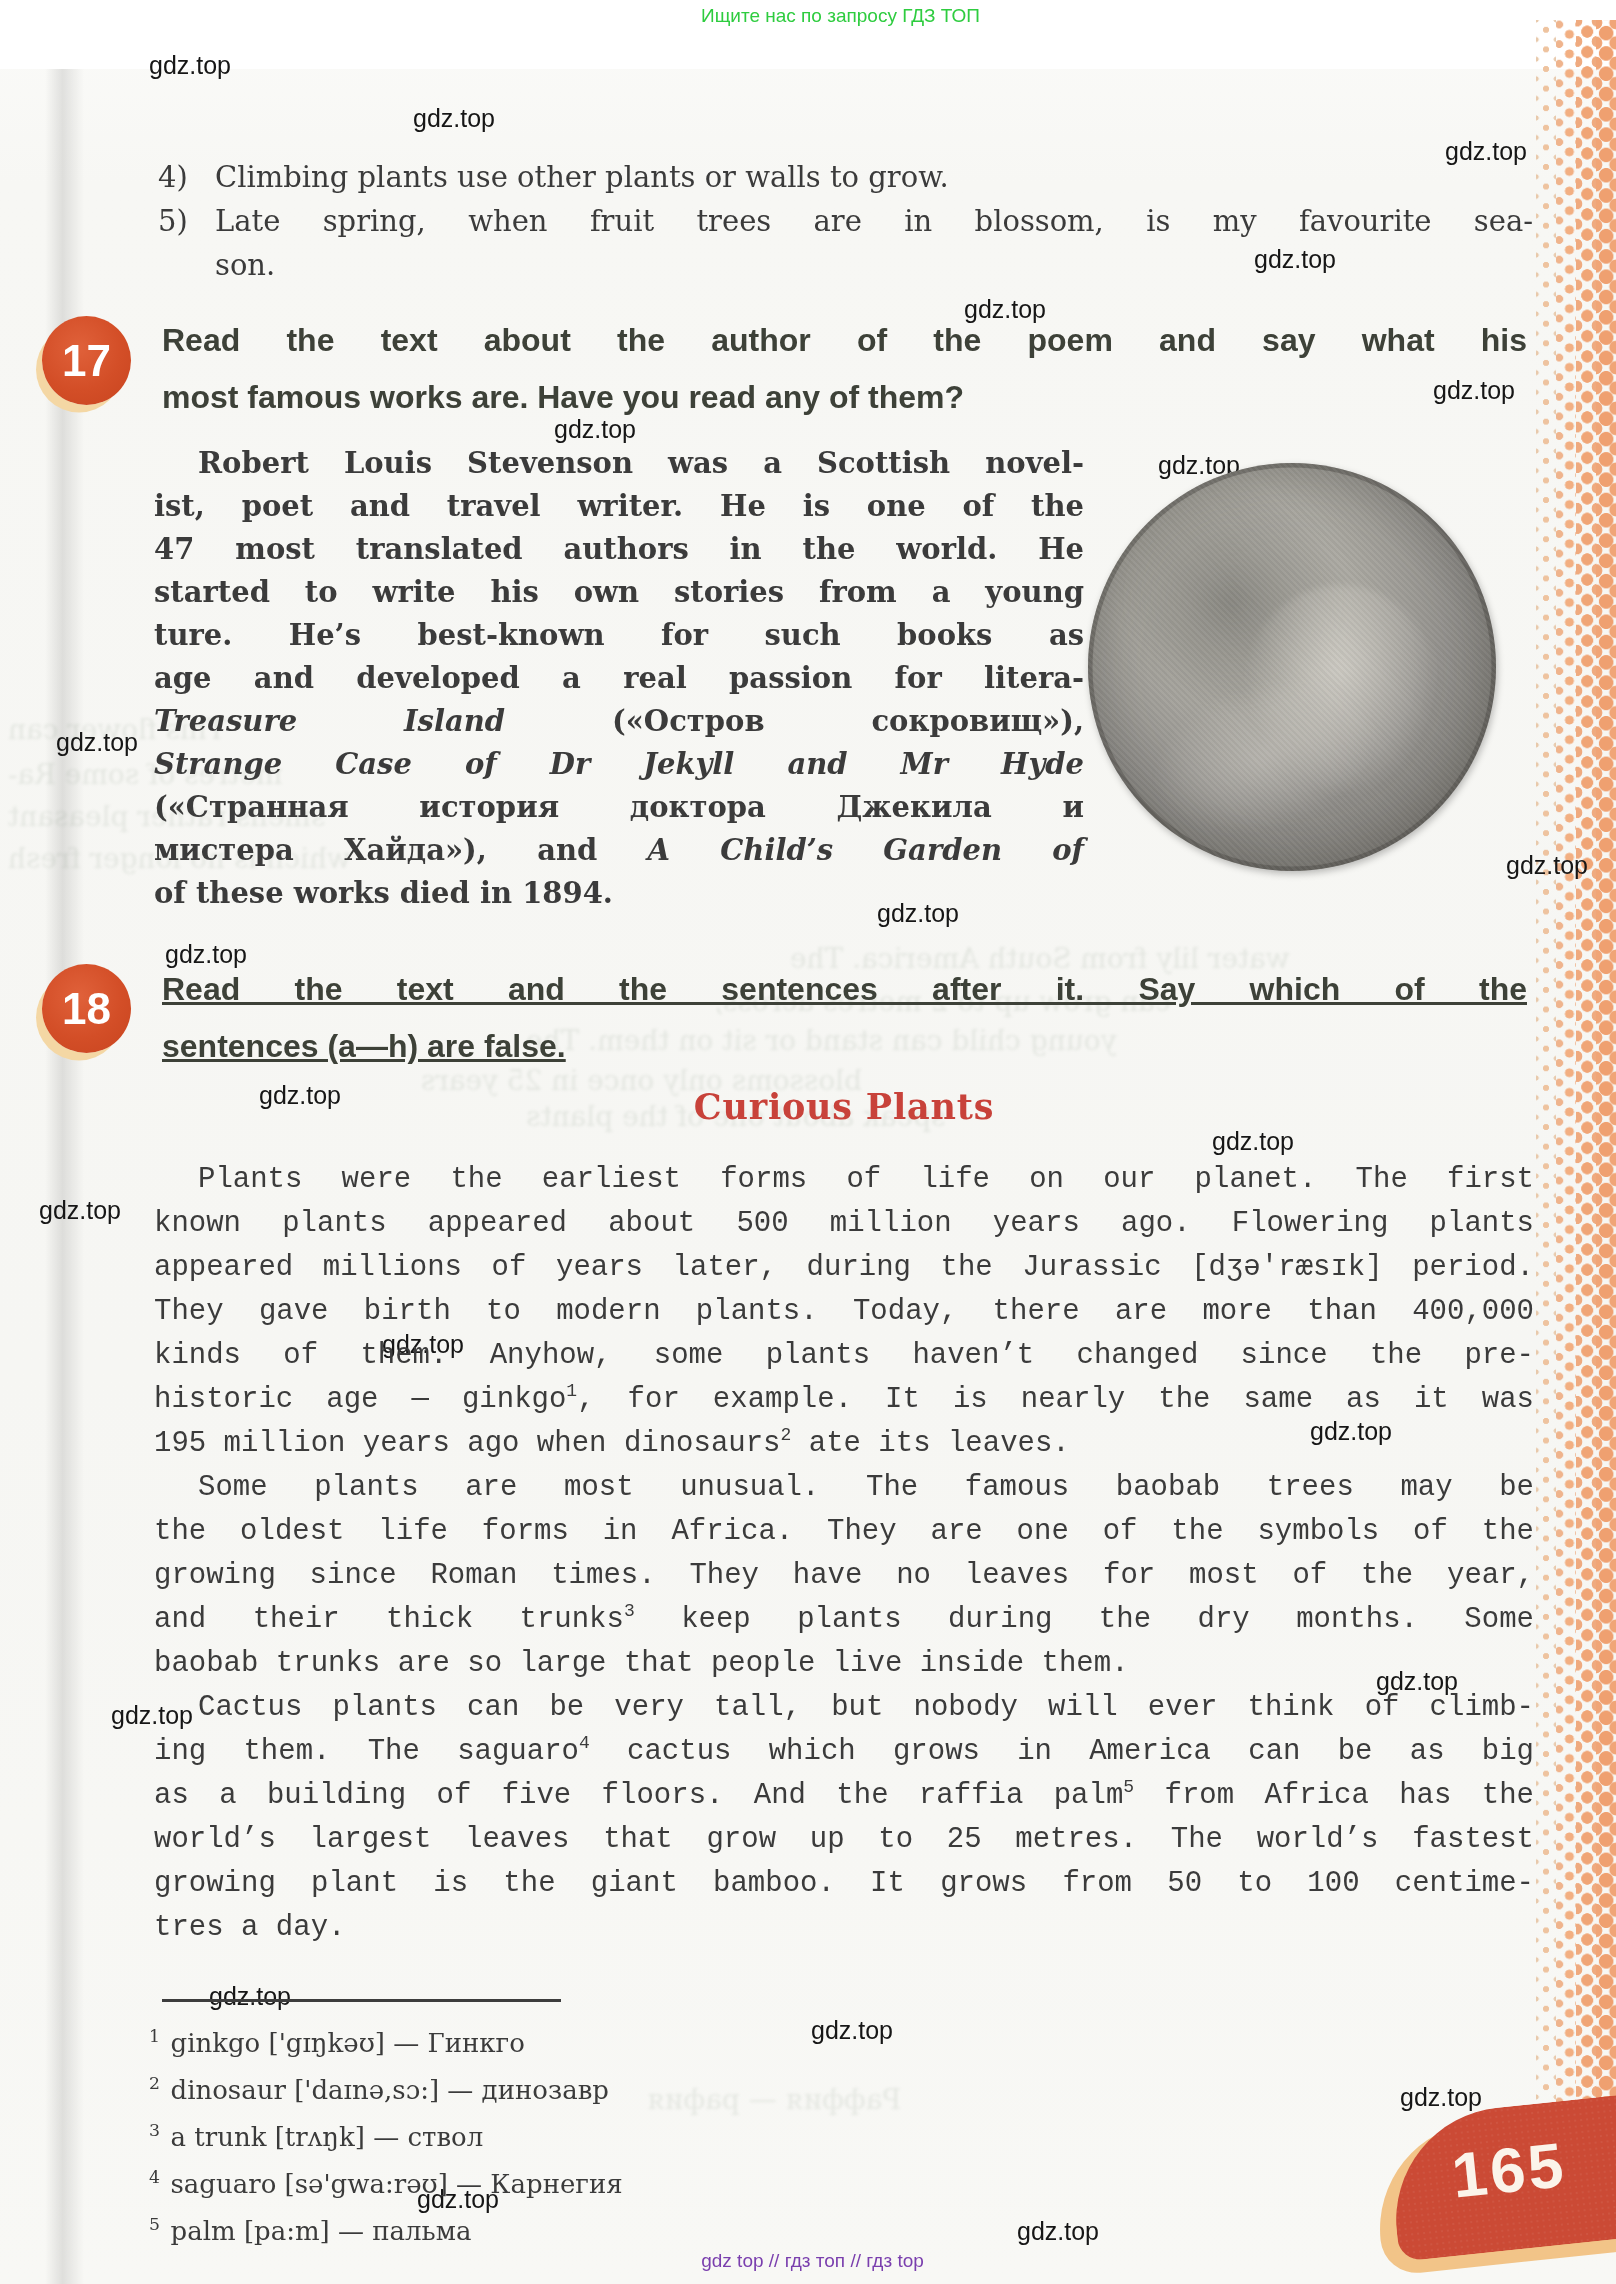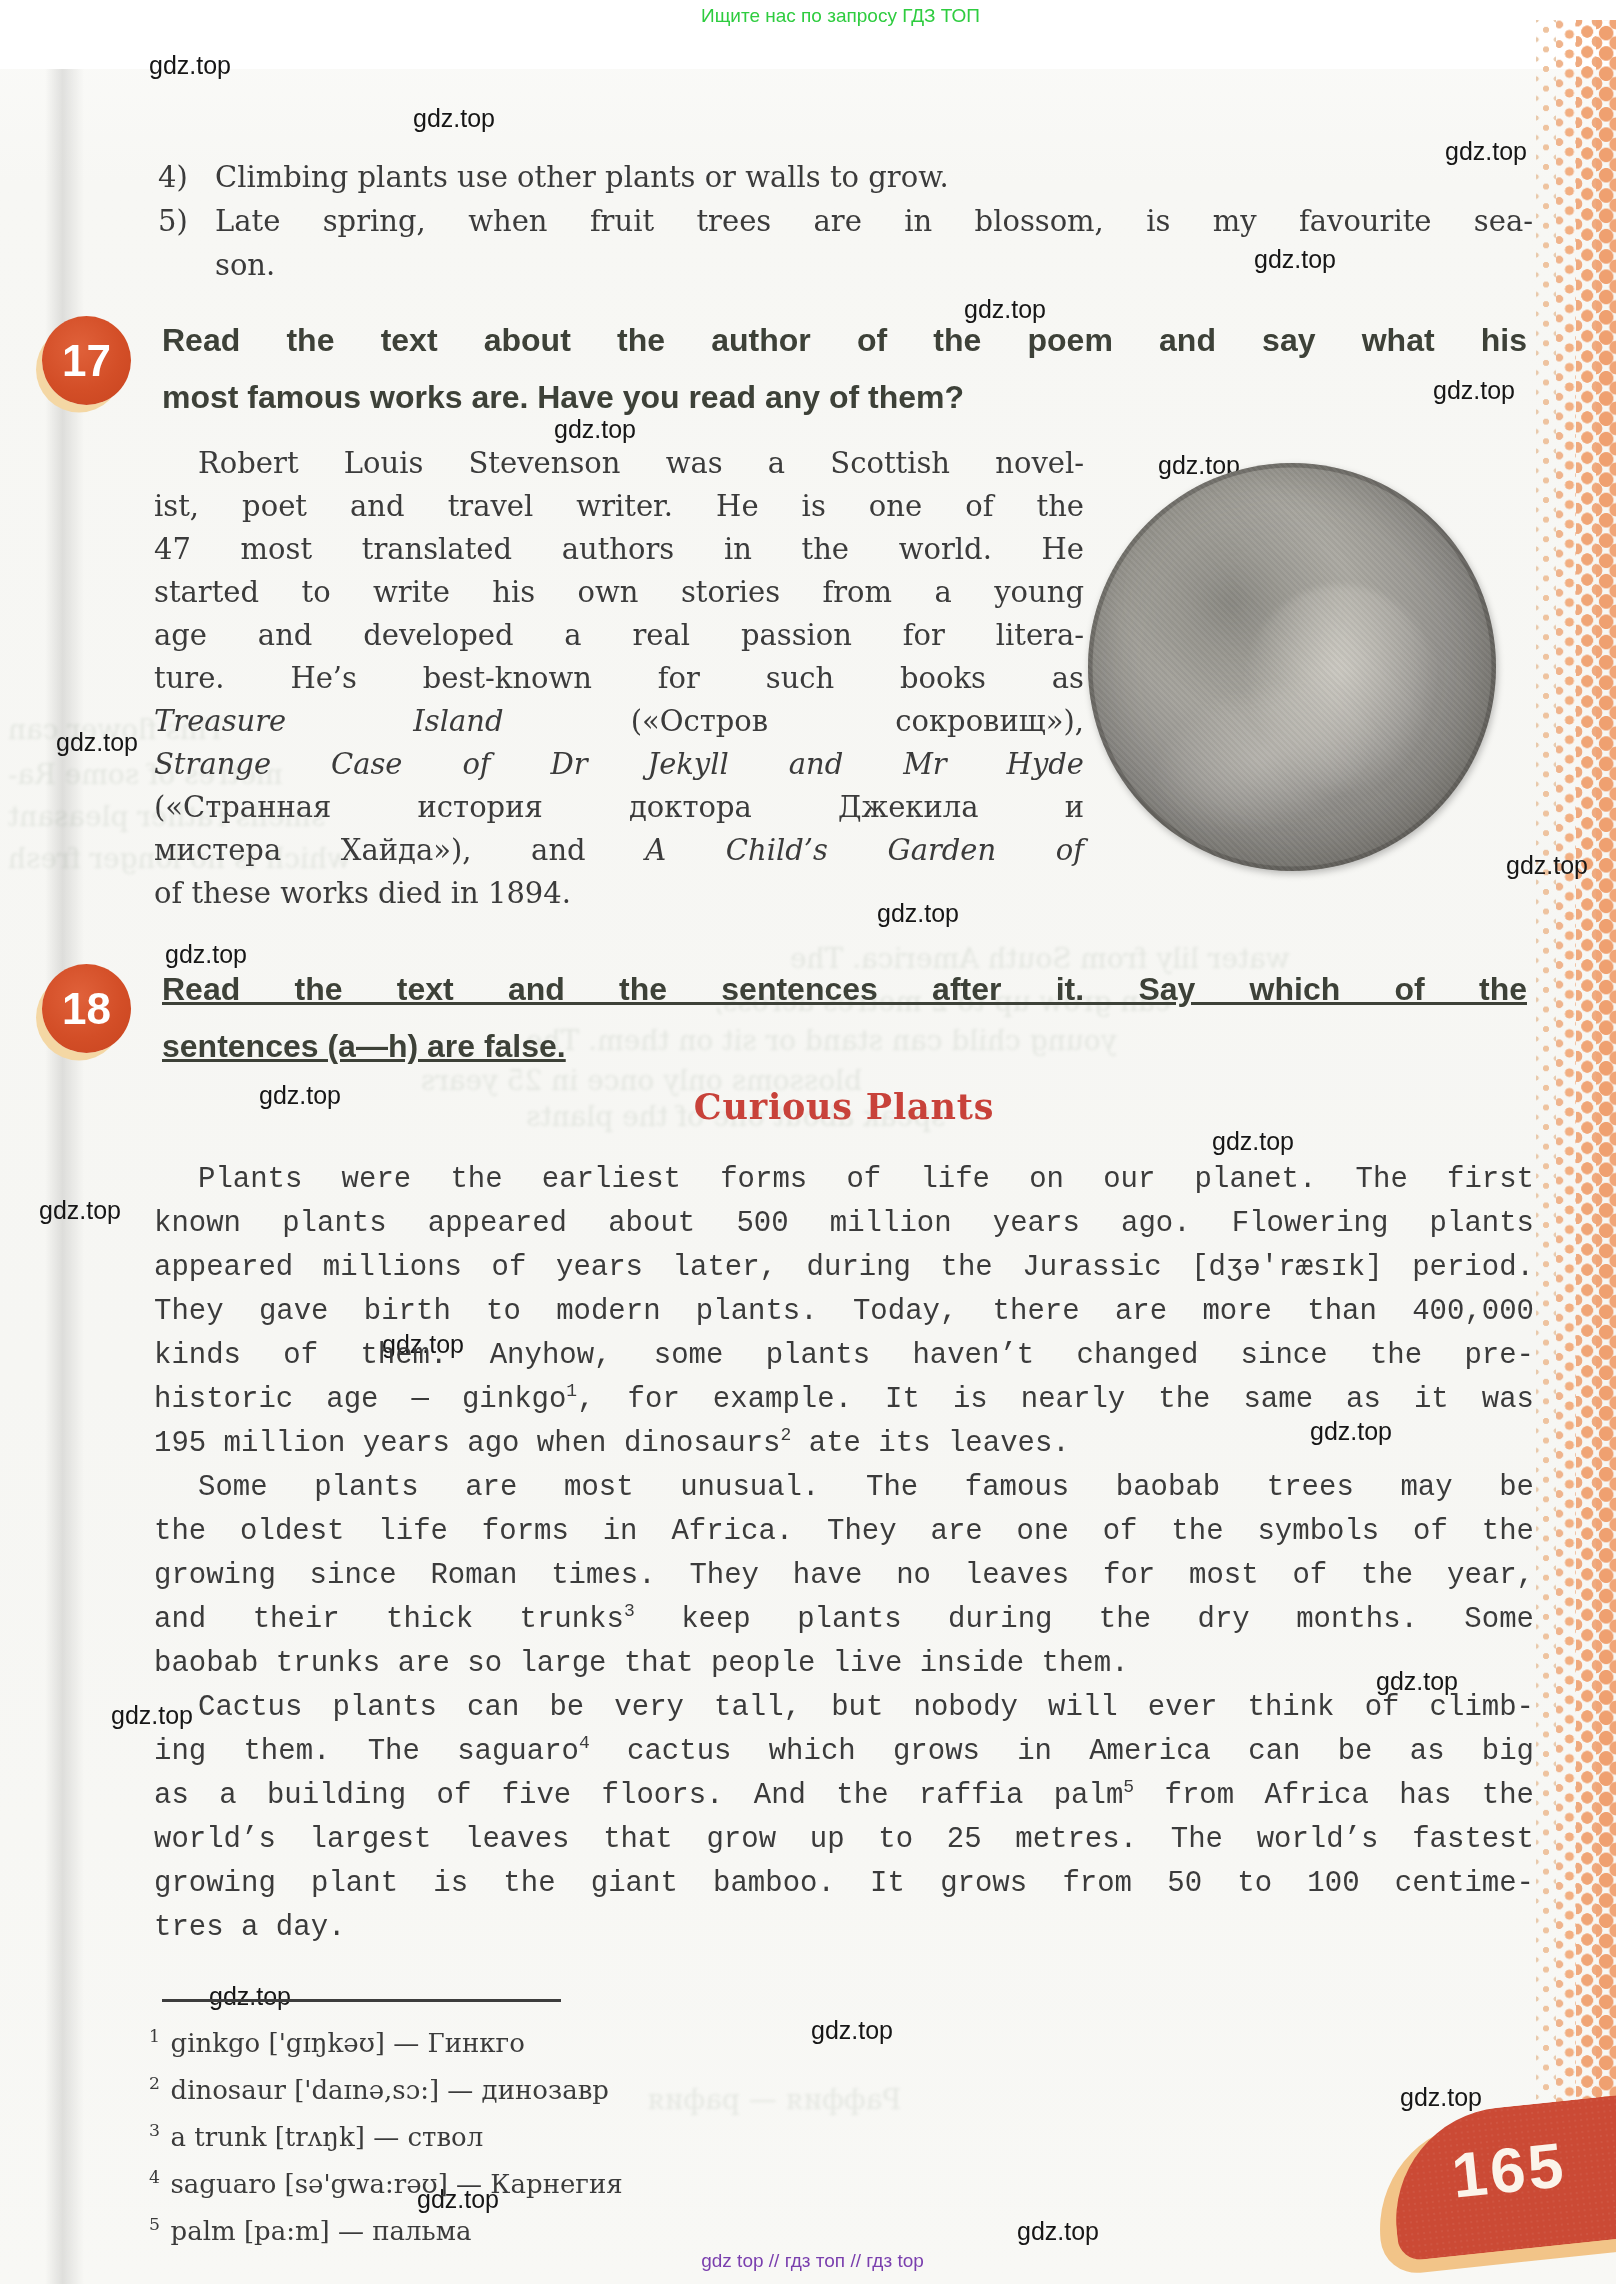--- a/index.html
+++ b/index.html
@@ -48,21 +48,21 @@
 
   
   .exheader{position:absolute;width:1365px;left:162px;color:#3d4138;}
   #h17{top:322px;}
   #h18{top:971px;text-decoration:underline;}
   .exheader .tl{height:57px;line-height:57px;font:700 32px "Liberation Sans",sans-serif;white-space:nowrap;}
   .exheader .tl.just{white-space:normal;}
 
   
   #stev{position:absolute;left:154px;top:442px;width:930px;
-        font-family:"DejaVu Serif",serif;font-size:29px;color:#3b3b3b;}
+        font-family:"DejaVu Serif",serif;font-size:29px;color:#3b3b3b;font-weight:bold;}
   #stev .tl{height:43px;line-height:43px;}
   #maintext{position:absolute;left:154px;top:1158px;width:1380px;
         font-family:Liberation Mono, monospace;font-size:29px;color:#3b3b3b;}
   #maintext .tl{height:44px;line-height:44px;}
   .tl{text-align:left;white-space:nowrap;}
   .tl.just{text-align:justify;text-align-last:justify;white-space:normal;}
   .tl.ind{text-indent:44px;}
   sup.fnref{font-size:18px;line-height:0;vertical-align:super;}
 
   
@@ -174,22 +174,22 @@
   <div id="h17" class="exheader">
       <div class="tl just"><span>Read the text about the author of the poem and say what his</span></div>
       <div class="tl"><span>most famous works are. Have you read any of them?</span></div>
     </div>
 
   <div id="stev">
       <div class="tl just ind"><span>Robert Louis Stevenson was a Scottish novel-</span></div>
       <div class="tl just"><span>ist, poet and travel writer. He is one of the</span></div>
       <div class="tl just"><span>47 most translated authors in the world. He</span></div>
       <div class="tl just"><span>started to write his own stories from a young</span></div>
+      <div class="tl just"><span>ture. He’s best-known for such books as</span></div>
       <div class="tl just"><span>age and developed a real passion for litera-</span></div>
-      <div class="tl just"><span>ture. He’s best-known for such books as</span></div>
       <div class="tl just"><i>Treasure Island</i><span> («Остров сокровищ»),</span></div>
       <div class="tl just"><i>Strange Case of Dr Jekyll and Mr Hyde</i></div>
       <div class="tl just"><span>(«Странная история доктора Джекила и</span></div>
       <div class="tl just"><span>мистера Хайда»), and </span><i>A Child’s Garden of</i></div>
       <div class="tl"><span>of these works died in 1894.</span></div>
     </div>
 
   <div id="medallion">
     <div class="shade"></div>
     <div class="figure"></div>

